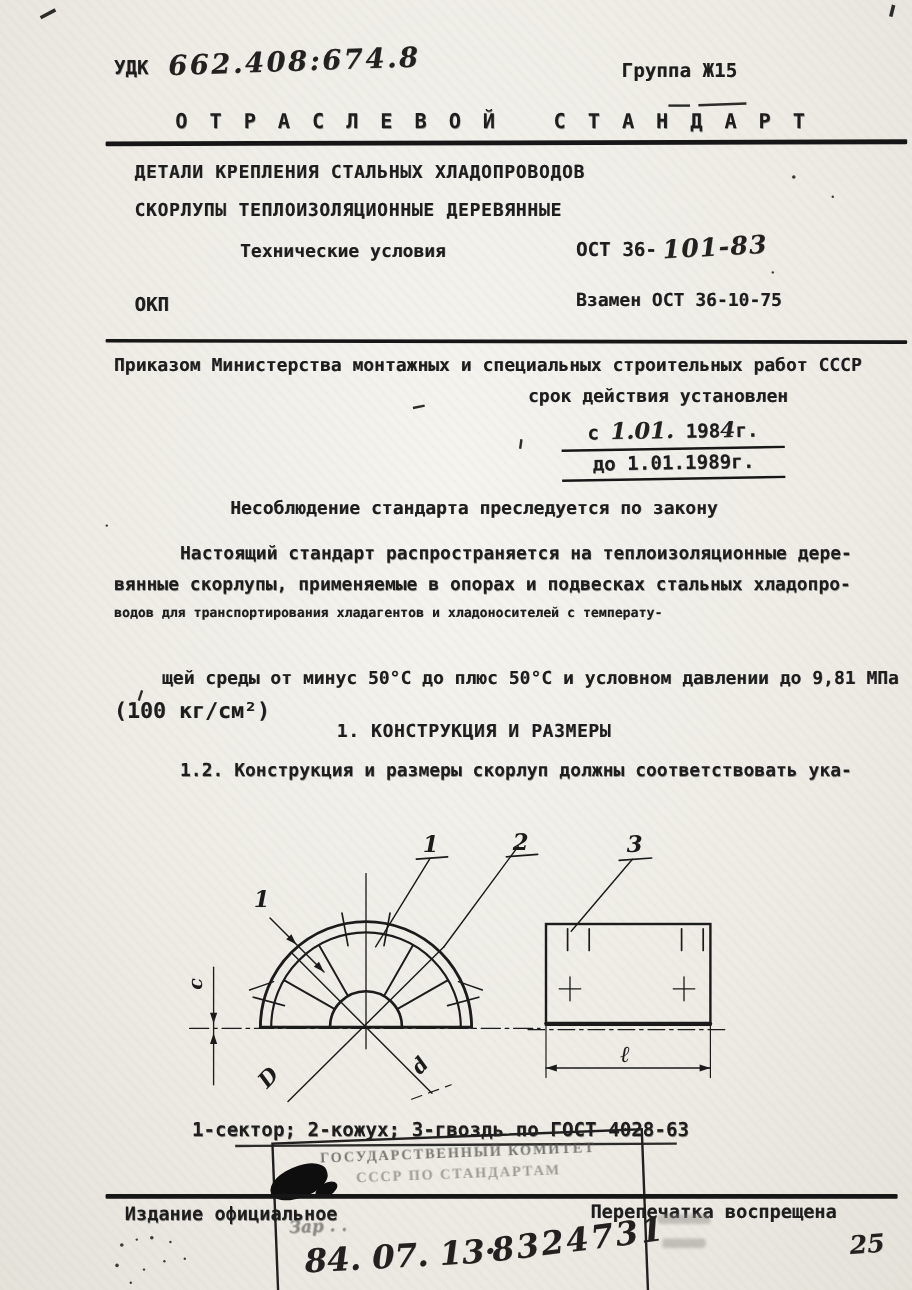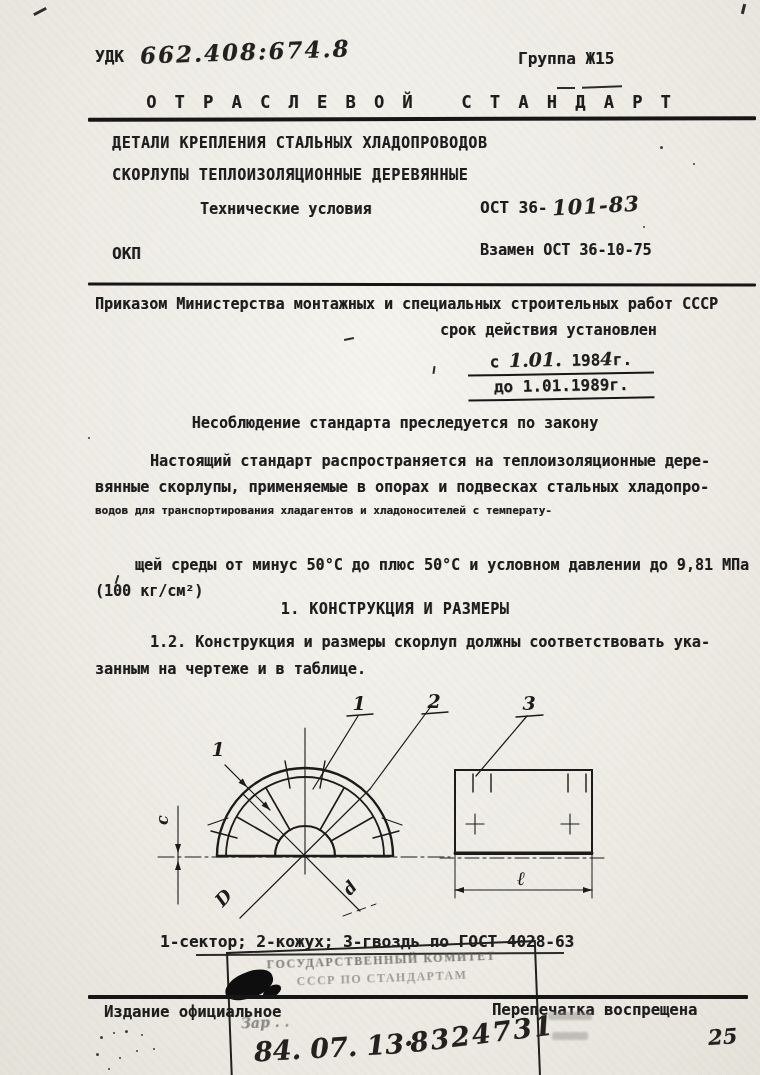--- a/index.html
+++ b/index.html
@@ -77,25 +77,24 @@
     <div class="row type" style="font-size:16px;"><span>с</span> <span class="hand" style="font-size:19px;">1.01.</span><span> 198</span><span class="hand" style="font-size:18px;">4</span><span>г.</span></div>
     <div class="row type" style="font-size:16px;">до 1.01.1989г.</div>
   </div>
 
   <div class="abs type" style="left:95px;top:414px;width:600px;text-align:center;font-size:15px;">Несоблюдение стандарта преследуется по закону</div>
 
   <div class="abs type" style="left:95px;top:452px;padding-left:55px;font-size:15px;">Настоящий стандарт распространяется на теплоизоляционные дере-</div>
   <div class="abs type" style="left:95px;top:478px;font-size:15px;">вянные скорлупы, применяемые в опорах и подвесках стальных хладопро-</div>
   <div class="abs type" style="left:95px;top:504px;font-size:11px;">водов для транспортирования хладагентов и хладоносителей с температу-</div>
   <div class="abs type" style="left:95px;top:556px;font-size:15px;margin-left:40px;">щей среды от минус 50°С до плюс 50°С и условном давлении до 9,81 МПа</div>
-  <div class="abs type" style="left:95px;top:582px;font-size:15px;">(100 кг/см²)</div>
+  <div class="abs type" style="left:95px;top:582px;font-size:18px;">(100 кг/см²)</div>
 
   <div class="abs type" style="left:95px;top:600px;width:600px;text-align:center;font-size:15px;letter-spacing:.5px;">1. КОНСТРУКЦИЯ И РАЗМЕРЫ</div>
   <div class="abs type" style="left:95px;top:633px;padding-left:55px;font-size:15px;">1.2. Конструкция и размеры скорлуп должны соответствовать ука-</div>
-  <div class="abs type" style="left:95px;top:660px;font-size:15px;">занным на чертеже и в таблице.</div>
 
   <svg class="abs" style="left:128px;top:686px;" width="505" height="242" viewBox="0 0 505 242">
     <g stroke="#1b1b1b" fill="none" stroke-linecap="round">
 
       <line x1="30" y1="171" x2="322" y2="171" stroke-width="1" stroke-dasharray="16 4 3 4"></line>
       <line x1="177" y1="42" x2="177" y2="188" stroke-width="1.1"></line>
 
       <line x1="89" y1="170" x2="265" y2="170" stroke-width="2.4"></line>
 
       <path d="M 89,170 A 88,88 0 0 1 265,170" stroke-width="2.4"></path>

